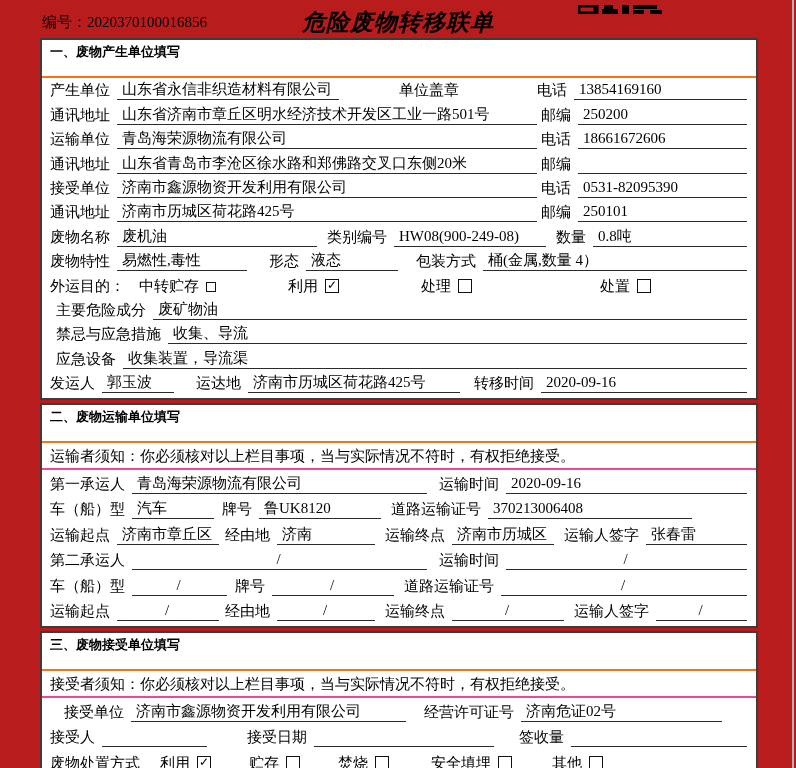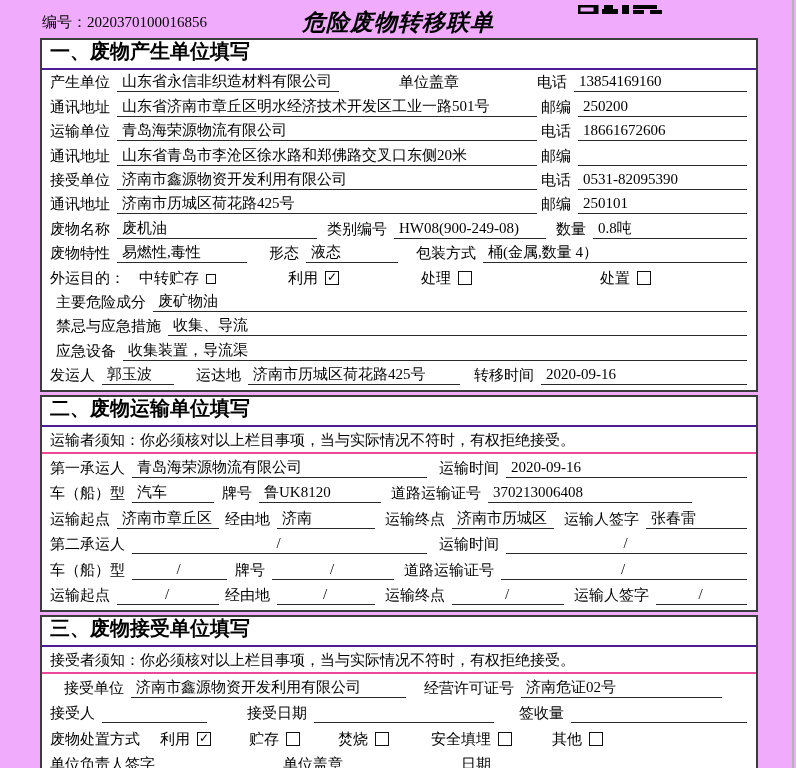--- a/index.html
+++ b/index.html
@@ -1,23 +1,23 @@
 <!DOCTYPE html>
 <html><head>
 <meta charset="utf-8">
 <style>
   html,body{margin:0;padding:0;background:#fff;}
   body{width:796px;height:768px;font-family:"Liberation Serif","DejaVu Serif",serif;color:#000;}
-  .page{position:relative;width:796px;height:768px;overflow:hidden;background:#f0abfc;}
+  .page{position:relative;width:796px;height:768px;overflow:hidden;background:#b91c1c;}
   .edge-line{position:absolute;top:0;right:2px;width:2px;height:100%;background:#b3b3b3;}
   .qr{position:absolute;left:578px;top:0;}
   .doc-number{position:absolute;left:42px;top:13px;font-size:15px;white-space:pre;}
   .title{ text-align:center;font-size:23px;font-weight:700;padding-top:7px;height:31px;letter-spacing:1px;font-style:italic;}
   .sec{margin:0 0 3px 40px;width:718px;border:2px solid #3c3c3c;box-sizing:border-box;background:#fff;}
-  .sec-head{font-size:20px;font-weight:700;padding:2px 8px 7px 8px;border-bottom:2px solid #4c1d95;line-height:19px;}
+  .sec-head{font-size:13px;font-weight:700;padding:2px 8px 15px 8px;border-bottom:2px solid #f97316;line-height:19px;}
   .notice{font-size:15px;padding:3px 8px 2px 8px;border-bottom:2px solid #ec4899;line-height:20px;}
   .rows{padding:0 9px 3px 8px;}
   .row{display:flex;align-items:flex-end;padding-bottom:2px;box-sizing:border-box;}
   .s0 .row{height:24.4px;}
   .s1 .row{height:25.5px;}
   .s2 .row{height:25.5px;}
   .lbl{font-size:15px;line-height:19px;white-space:pre;flex:none;}
   .val{font-size:15px;line-height:19px;border-bottom:1.4px solid #2a2a2a;margin-left:7px;padding:0 2px 0 5px;white-space:nowrap;box-sizing:border-box;flex:none;min-height:19px;}
   .val.grow{flex:1 1 auto;}
   .val.center{text-align:center;padding-left:0;}

